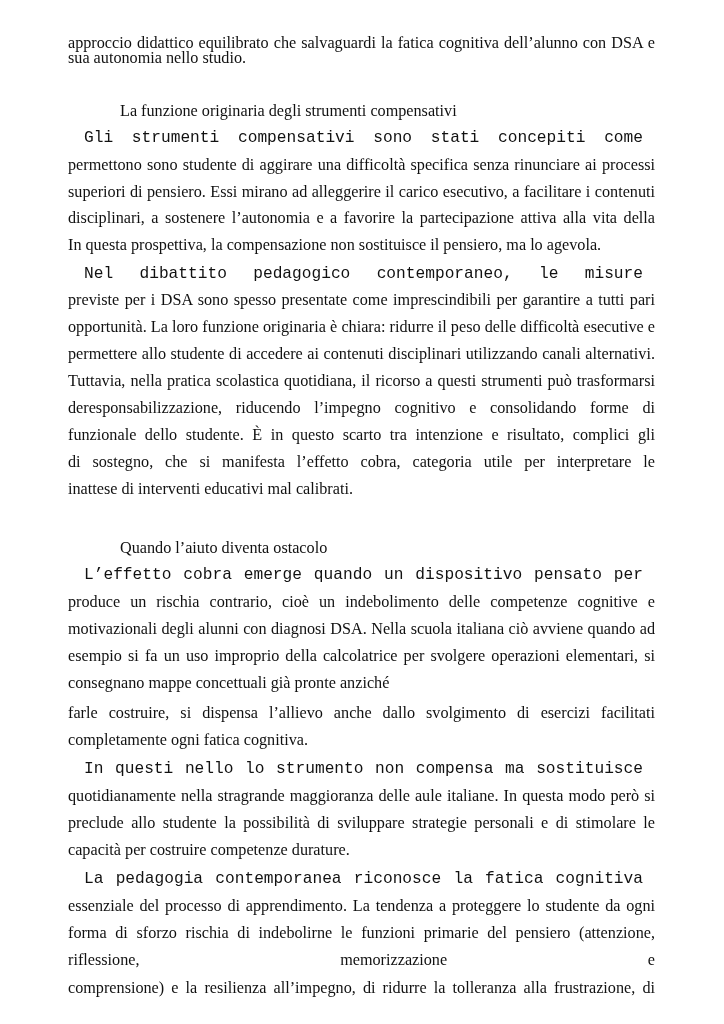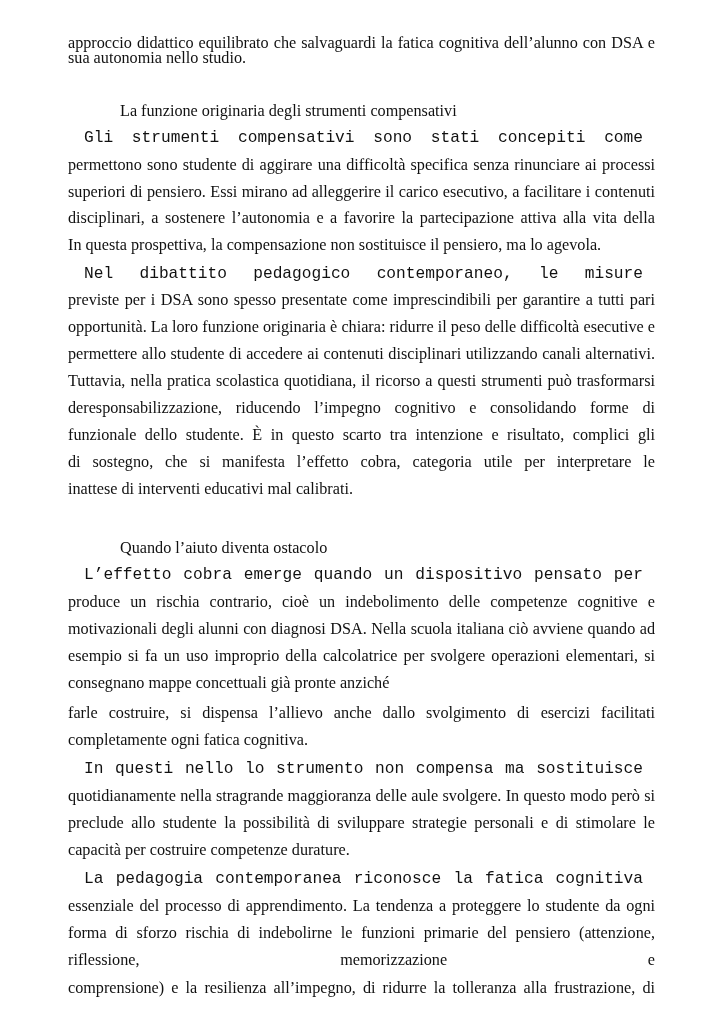--- a/index.html
+++ b/index.html
@@ -48,21 +48,21 @@
 
   <div class="line just indent" style="top:565px">L’effetto cobra emerge quando un dispositivo pensato per facilitare l’apprendimento</div>
   <div class="line just" style="top:592px">produce un rischia contrario, cioè un indebolimento delle competenze cognitive e</div>
   <div class="line just" style="top:619px">motivazionali degli alunni con diagnosi DSA. Nella scuola italiana ciò avviene quando ad</div>
   <div class="line just" style="top:646px">esempio si fa un uso improprio della calcolatrice per svolgere operazioni elementari, si</div>
   <div class="line" style="top:673px">consegnano mappe concettuali già pronte anziché</div>
   <div class="line just" style="top:703px">farle costruire, si dispensa l’allievo anche dallo svolgimento di esercizi facilitati annullando</div>
   <div class="line" style="top:730px">completamente ogni fatica cognitiva.</div>
 
   <div class="line just indent" style="top:759px">In questi nello lo strumento non compensa ma sostituisce ed è quello che accade</div>
-  <div class="line just" style="top:786px">quotidianamente nella stragrande maggioranza delle aule svolgere. In questo modo però si</div>
+  <div class="line just" style="top:786px">quotidianamente nella stragrande maggioranza delle aule italiane. In questa modo però si</div>
   <div class="line just" style="top:813px">preclude allo studente la possibilità di sviluppare strategie personali e di stimolare le proprie</div>
   <div class="line" style="top:840px">capacità per costruire competenze durature.</div>
 
   <div class="line just indent" style="top:869px">La pedagogia contemporanea riconosce la fatica cognitiva come indebolirne</div>
   <div class="line just" style="top:896px">essenziale del processo di apprendimento. La tendenza a proteggere lo studente da ogni</div>
   <div class="line just" style="top:923px">forma di sforzo rischia di indebolirne le funzioni primarie del pensiero (attenzione,</div>
   <div class="line just" style="top:950px">riflessione, memorizzazione e</div>
   <div class="line just" style="top:978px">comprensione) e la resilienza all’impegno, di ridurre la tolleranza alla frustrazione, di</div>
 
 </div>

